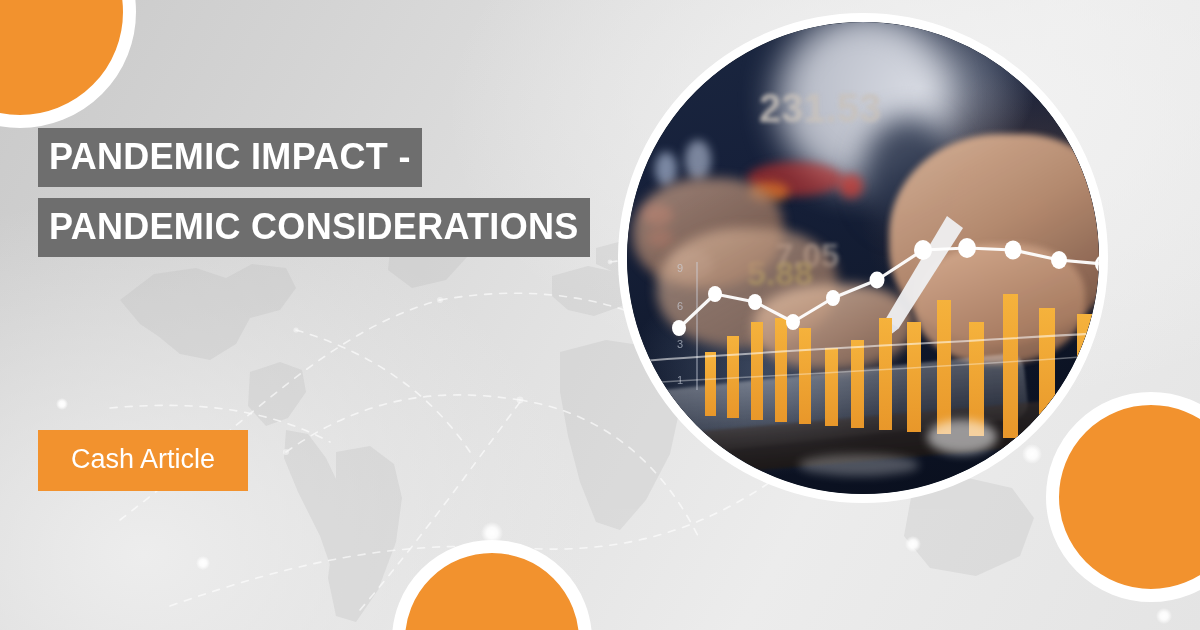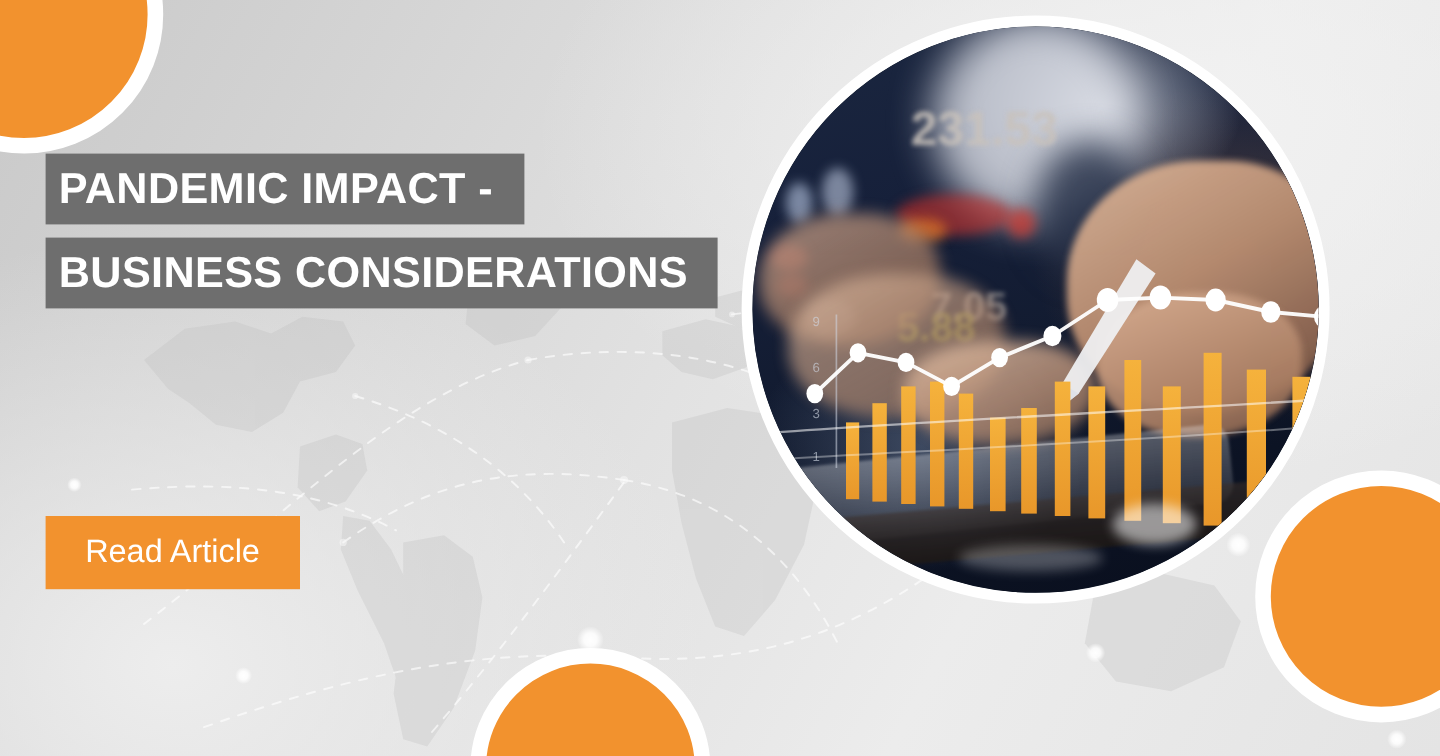--- a/index.html
+++ b/index.html
@@ -43,21 +43,21 @@
   .content { position:absolute; left:38px; top:0; width:570px; height:630px; }
 
   .headline { position:absolute; left:0; top:128px; width:560px; }
   .headline .hl-line {
     display:block; width:max-content; max-width:560px;
     background:#6e6e6e;
     color:#ffffff;
     font-size:36px; font-weight:bold;
     letter-spacing:.3px;
     line-height:1;
-    padding:11px 26px 12px 11px;
+    padding:11px 11px 12px 11px;
     margin-bottom:11px;
     white-space:nowrap;
   }
 
   .subcopy {
     position:absolute; left:2px; top:281px; width:572px;
     color:#1d1d1d;
     font-size:23px;
     line-height:41px;
     font-weight:400;
@@ -273,20 +273,20 @@
 
       <div class="bokeh" style="left:300px; top:398px; width:70px; height:34px; background:rgba(255,255,255,.55);"></div>
       <div class="bokeh" style="left:172px; top:432px; width:120px; height:22px; background:rgba(255,255,255,.28);"></div>
     </div>
   </div>
 
   <div class="content">
 
     <div class="headline">
       <span class="hl-line">PANDEMIC IMPACT -</span>
-      <span class="hl-line">BUSINESS CONSIDERATIONS</span>
+      <span class="hl-line">PANDEMIC CONSIDERATIONS</span>
     </div>
 
 
-    <button class="cta" type="button">Read Article</button>
+    <button class="cta" type="button">Cash Article</button>
   </div>
 
 </div>
 
 </body></html>

